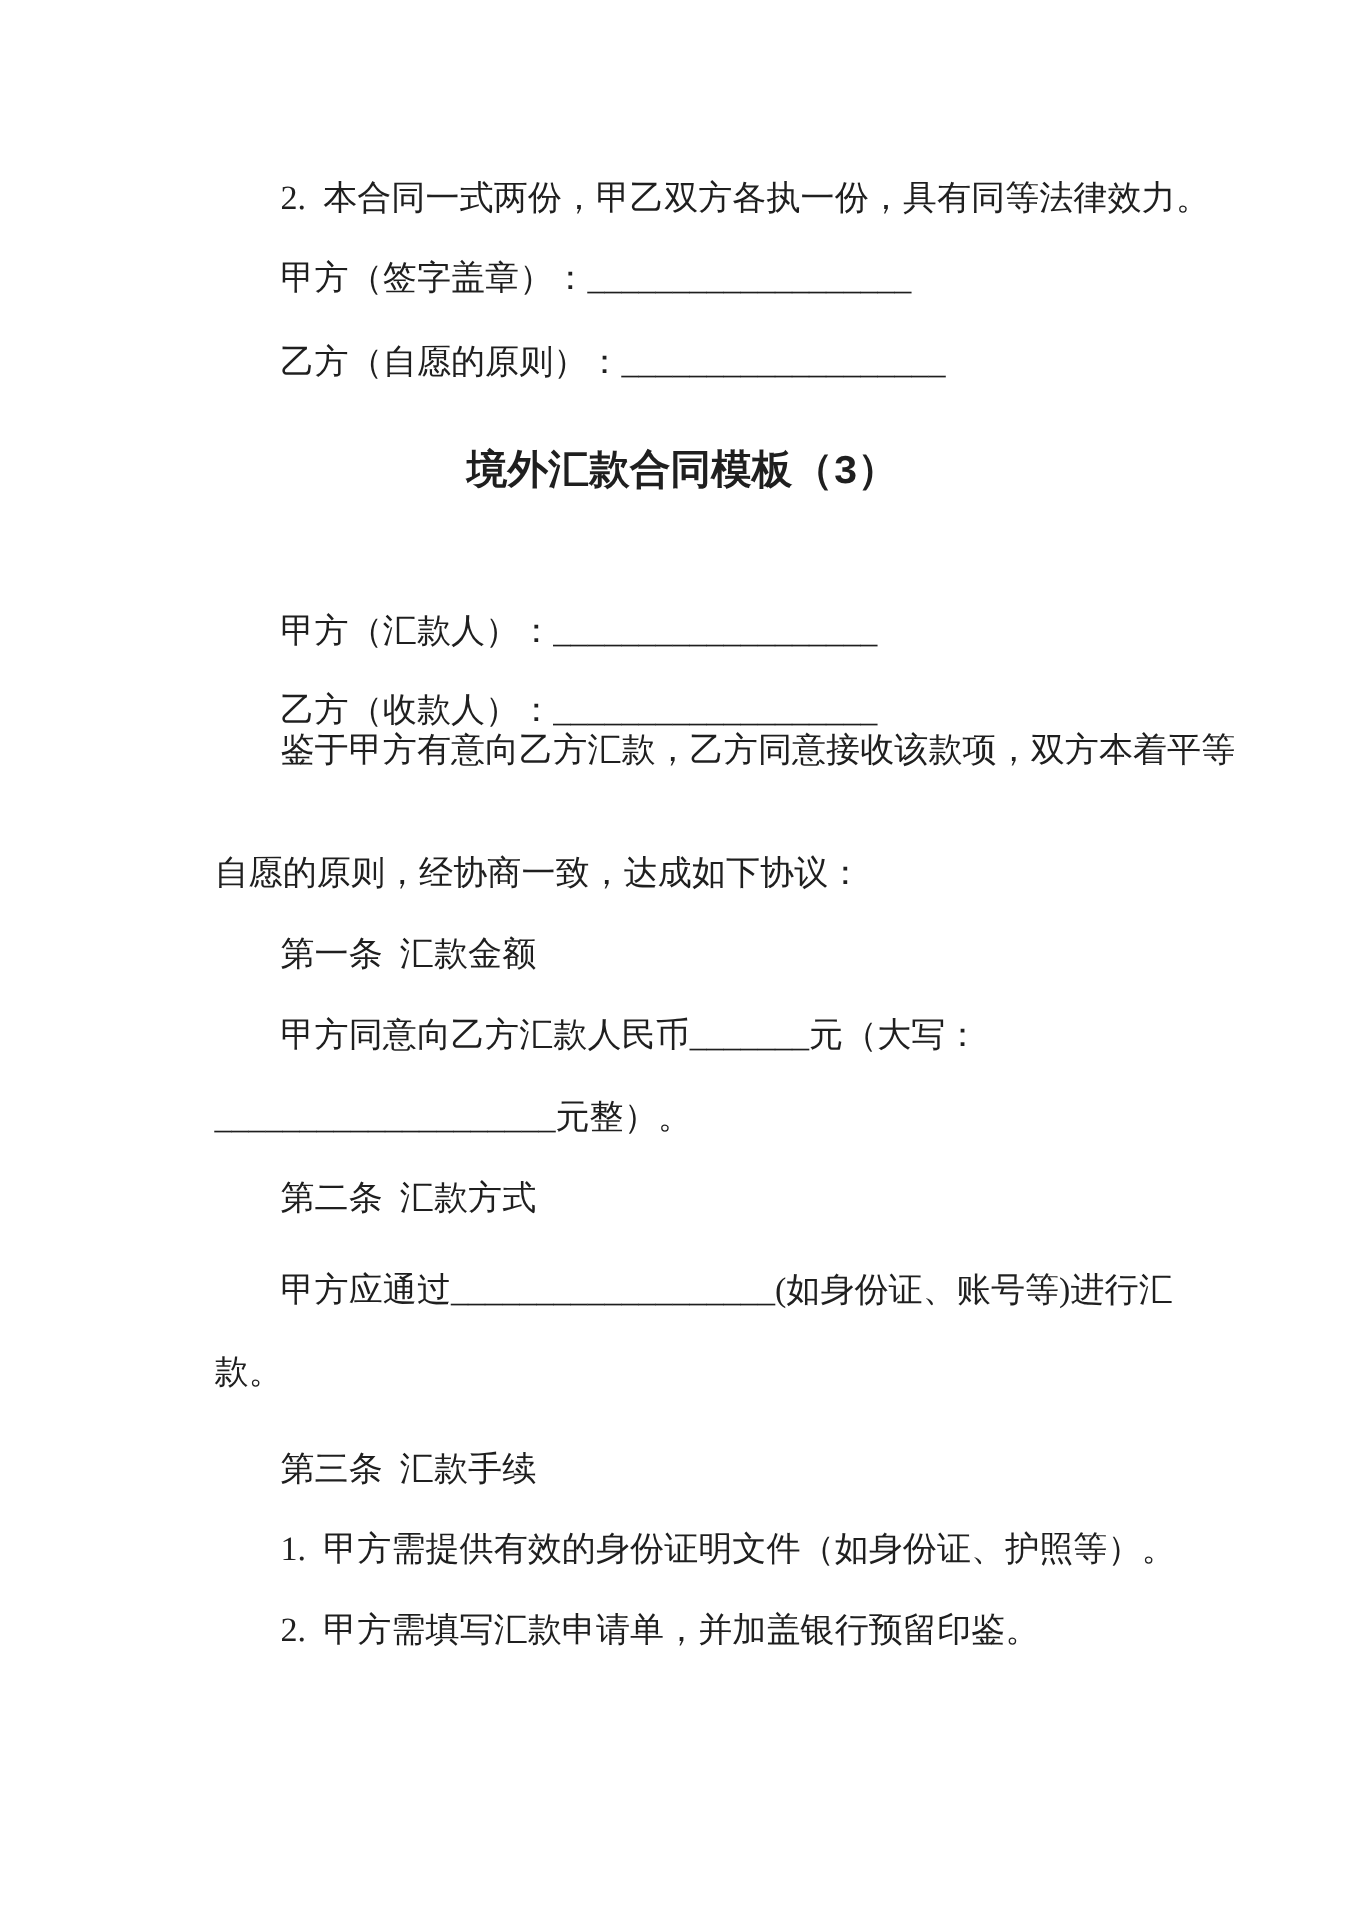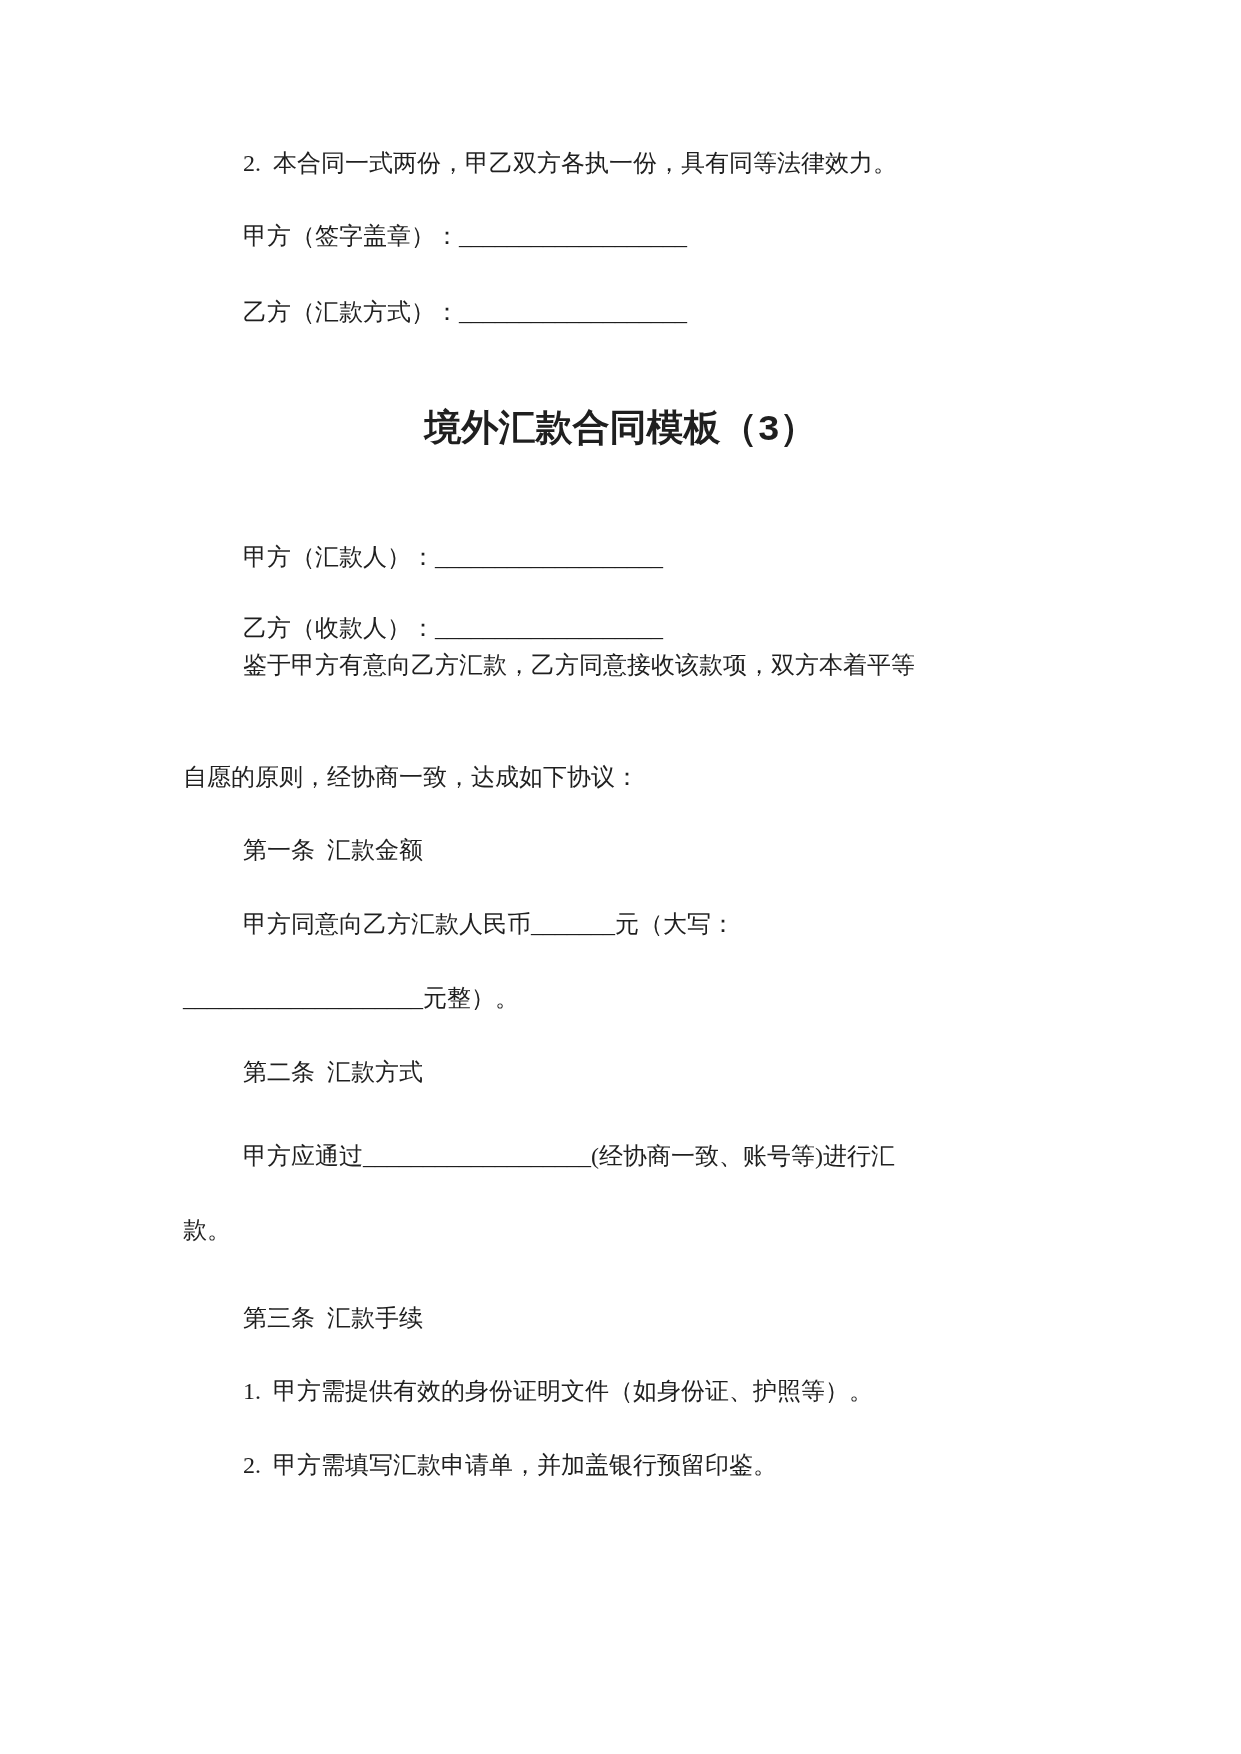--- a/index.html
+++ b/index.html
@@ -11,24 +11,24 @@
     position: relative;
     width: 1241px;
     height: 1754px;
     background: #ffffff;
     overflow: hidden;
     font-family: "Liberation Serif", "DejaVu Serif", serif;
     color: #1f1f1f;
   }
   .ln {
     position: absolute;
-    font-size: 24px;
+    font-size: 31px;
     line-height: 1.2;
     white-space: pre;
-    margin: 0;
+    margin: 12px;
   }
   .ind { left: 243px; }   
   .lm  { left: 183px; }   
   .doc-title {
     position: absolute;
     left: 0;
     width: 100%;
     text-align: center;
     font-size: 37px;
     font-weight: bold;
@@ -55,34 +55,34 @@
   .y15 { top: 1377px; }
   .y16 { top: 1451px; }
   .y17 { top: 1524px; }
 </style>
 </head>
 <body>
 
 <div class="page">
   <p class="ln ind y1">2.  本合同一式两份，甲乙双方各执一份，具有同等法律效力。</p>
   <p class="ln ind y2">甲方（签字盖章）：___________________</p>
-  <p class="ln ind y3">乙方（汇款方式）：___________________</p>
+  <p class="ln ind y3">乙方（自愿的原则）：___________________</p>
 
   <h1 class="doc-title yt">境外汇款合同模板（3）</h1>
 
   <p class="ln ind y5">乙方（收款人）：___________________</p>
   <p class="ln ind y4">甲方（汇款人）：___________________</p>
 
   <p class="ln ind y6">鉴于甲方有意向乙方汇款，乙方同意接收该款项，双方本着平等</p>
   <p class="ln lm  y7">自愿的原则，经协商一致，达成如下协议：</p>
 
   <p class="ln ind y8">第一条  汇款金额</p>
   <p class="ln ind y9">甲方同意向乙方汇款人民币_______元（大写：</p>
   <p class="ln lm  y10">____________________元整）。</p>
 
   <p class="ln ind y11">第二条  汇款方式</p>
-  <p class="ln ind y12">甲方应通过___________________(经协商一致、账号等)进行汇</p>
+  <p class="ln ind y12">甲方应通过___________________(如身份证、账号等)进行汇</p>
   <p class="ln lm  y13">款。</p>
 
   <p class="ln ind y14">第三条  汇款手续</p>
   <p class="ln ind y15">1.  甲方需提供有效的身份证明文件（如身份证、护照等）。</p>
   <p class="ln ind y16">2.  甲方需填写汇款申请单，并加盖银行预留印鉴。</p>
 </div>
 
 </body></html>

